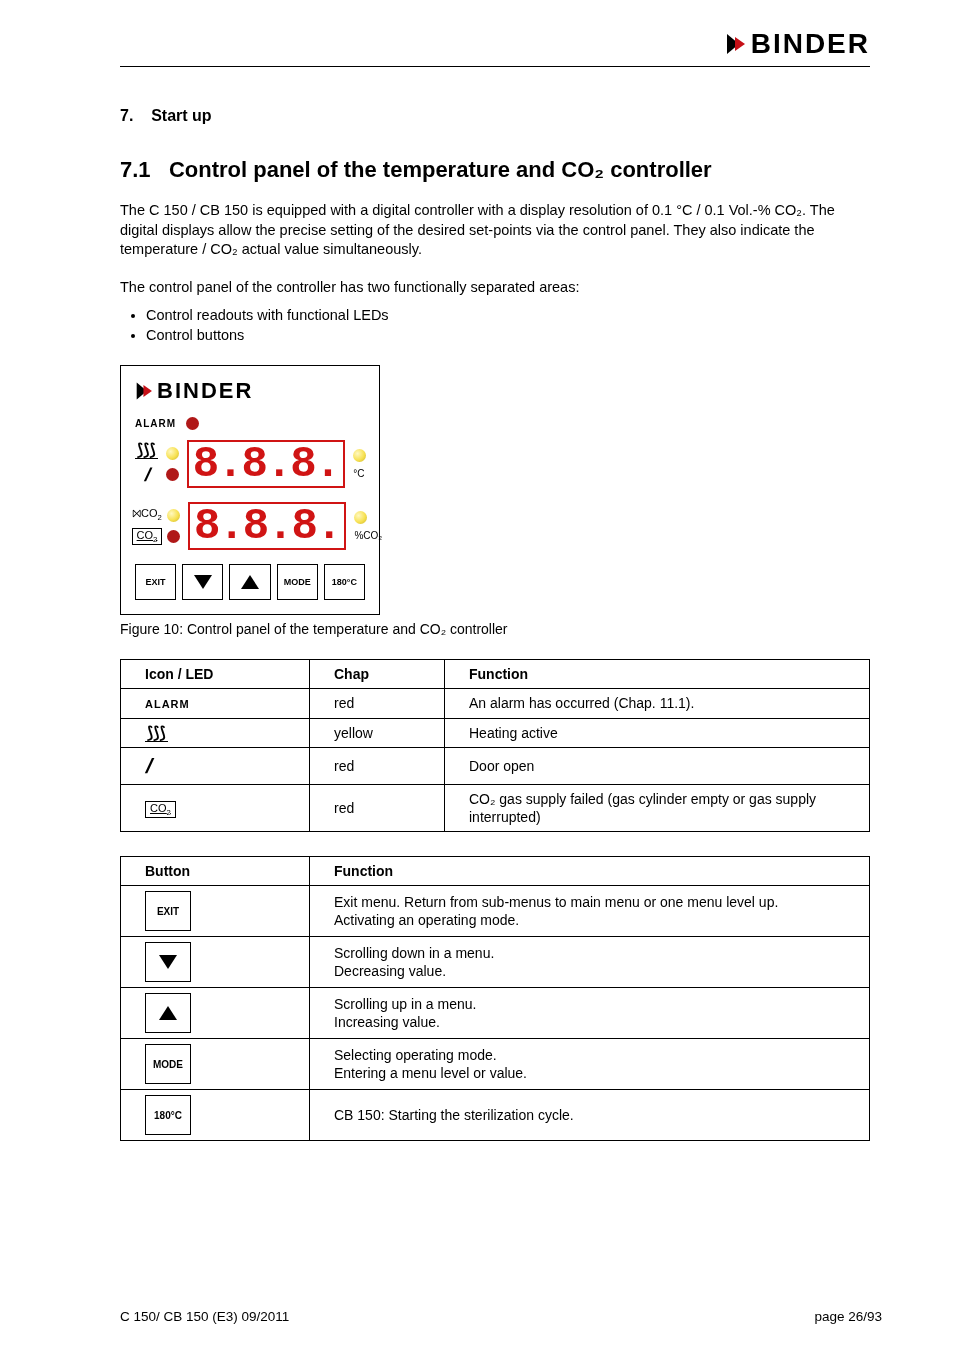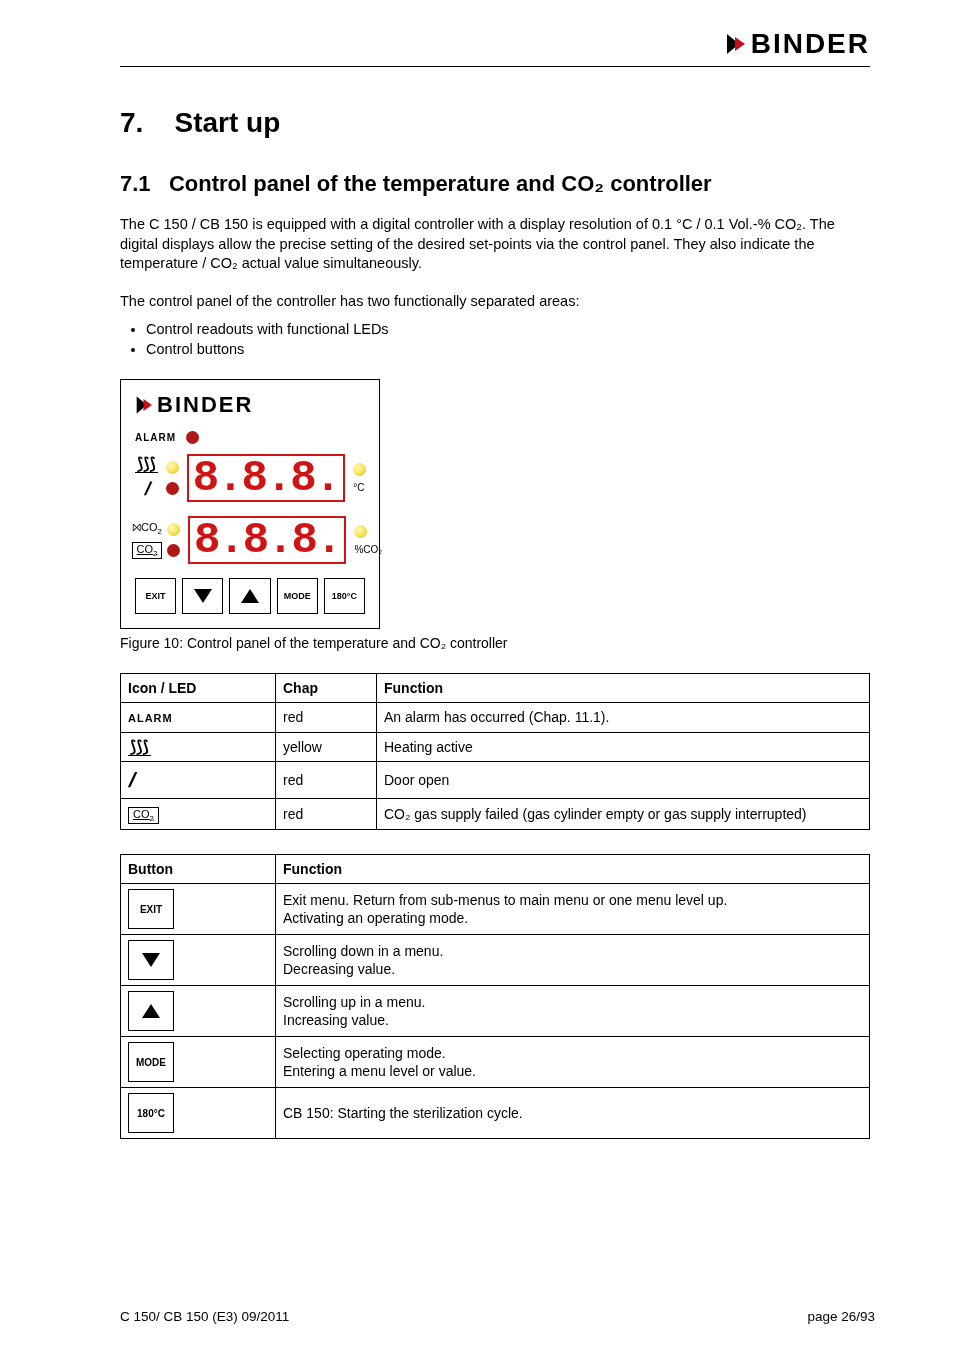--- a/index.html
+++ b/index.html
@@ -27,21 +27,21 @@
     font-weight: 900;
     letter-spacing: 2px;
     font-family: Arial, sans-serif;
   }
   hr.divider {
     border: none;
     border-top: 1px solid #000;
     margin: 4px 0 40px 0;
   }
   h2.sec {
-    font-size: 28px;
+    font-size: 16px;
     font-weight: bold;
     margin: 0 0 32px 0;
   }
   h3.sub {
     font-size: 22px;
     font-weight: bold;
     margin: 0 0 18px 0;
   }
   p.body {
     margin: 0 0 18px 0;
@@ -117,21 +117,21 @@
     margin: 6px 0 22px 0;
   }
 
   table.doc {
     width: 100%;
     border-collapse: collapse;
     margin-bottom: 24px;
   }
   table.doc th, table.doc td {
     border: 1px solid #000;
-    padding: 5px 7px;
+    padding: 5px 24px;
     text-align: left;
     vertical-align: middle;
     font-size: 14px;
     line-height:1.3;
     margin-top:8px;
   }
   table.doc th {
     font-weight: bold;
     background: #fff;
   }
@@ -155,21 +155,21 @@
     border-bottom: 1.5px solid #000;
     display:inline-block;
     font-size:16px; font-weight:bold;
     padding:0 2px;
     line-height:1;
   }
   .ital { font-style: italic; }
 
   .footer {
     position:absolute;
-    bottom:26px; left:120px; right:79px;
+    bottom:26px; left:120px; right:72px;
     display:flex; justify-content:space-between;
     font-size:13.5px;
     border-top:0;
   }
 
   sub { font-size: 0.7em; }
 </style>
 </head>
 <body>
 

